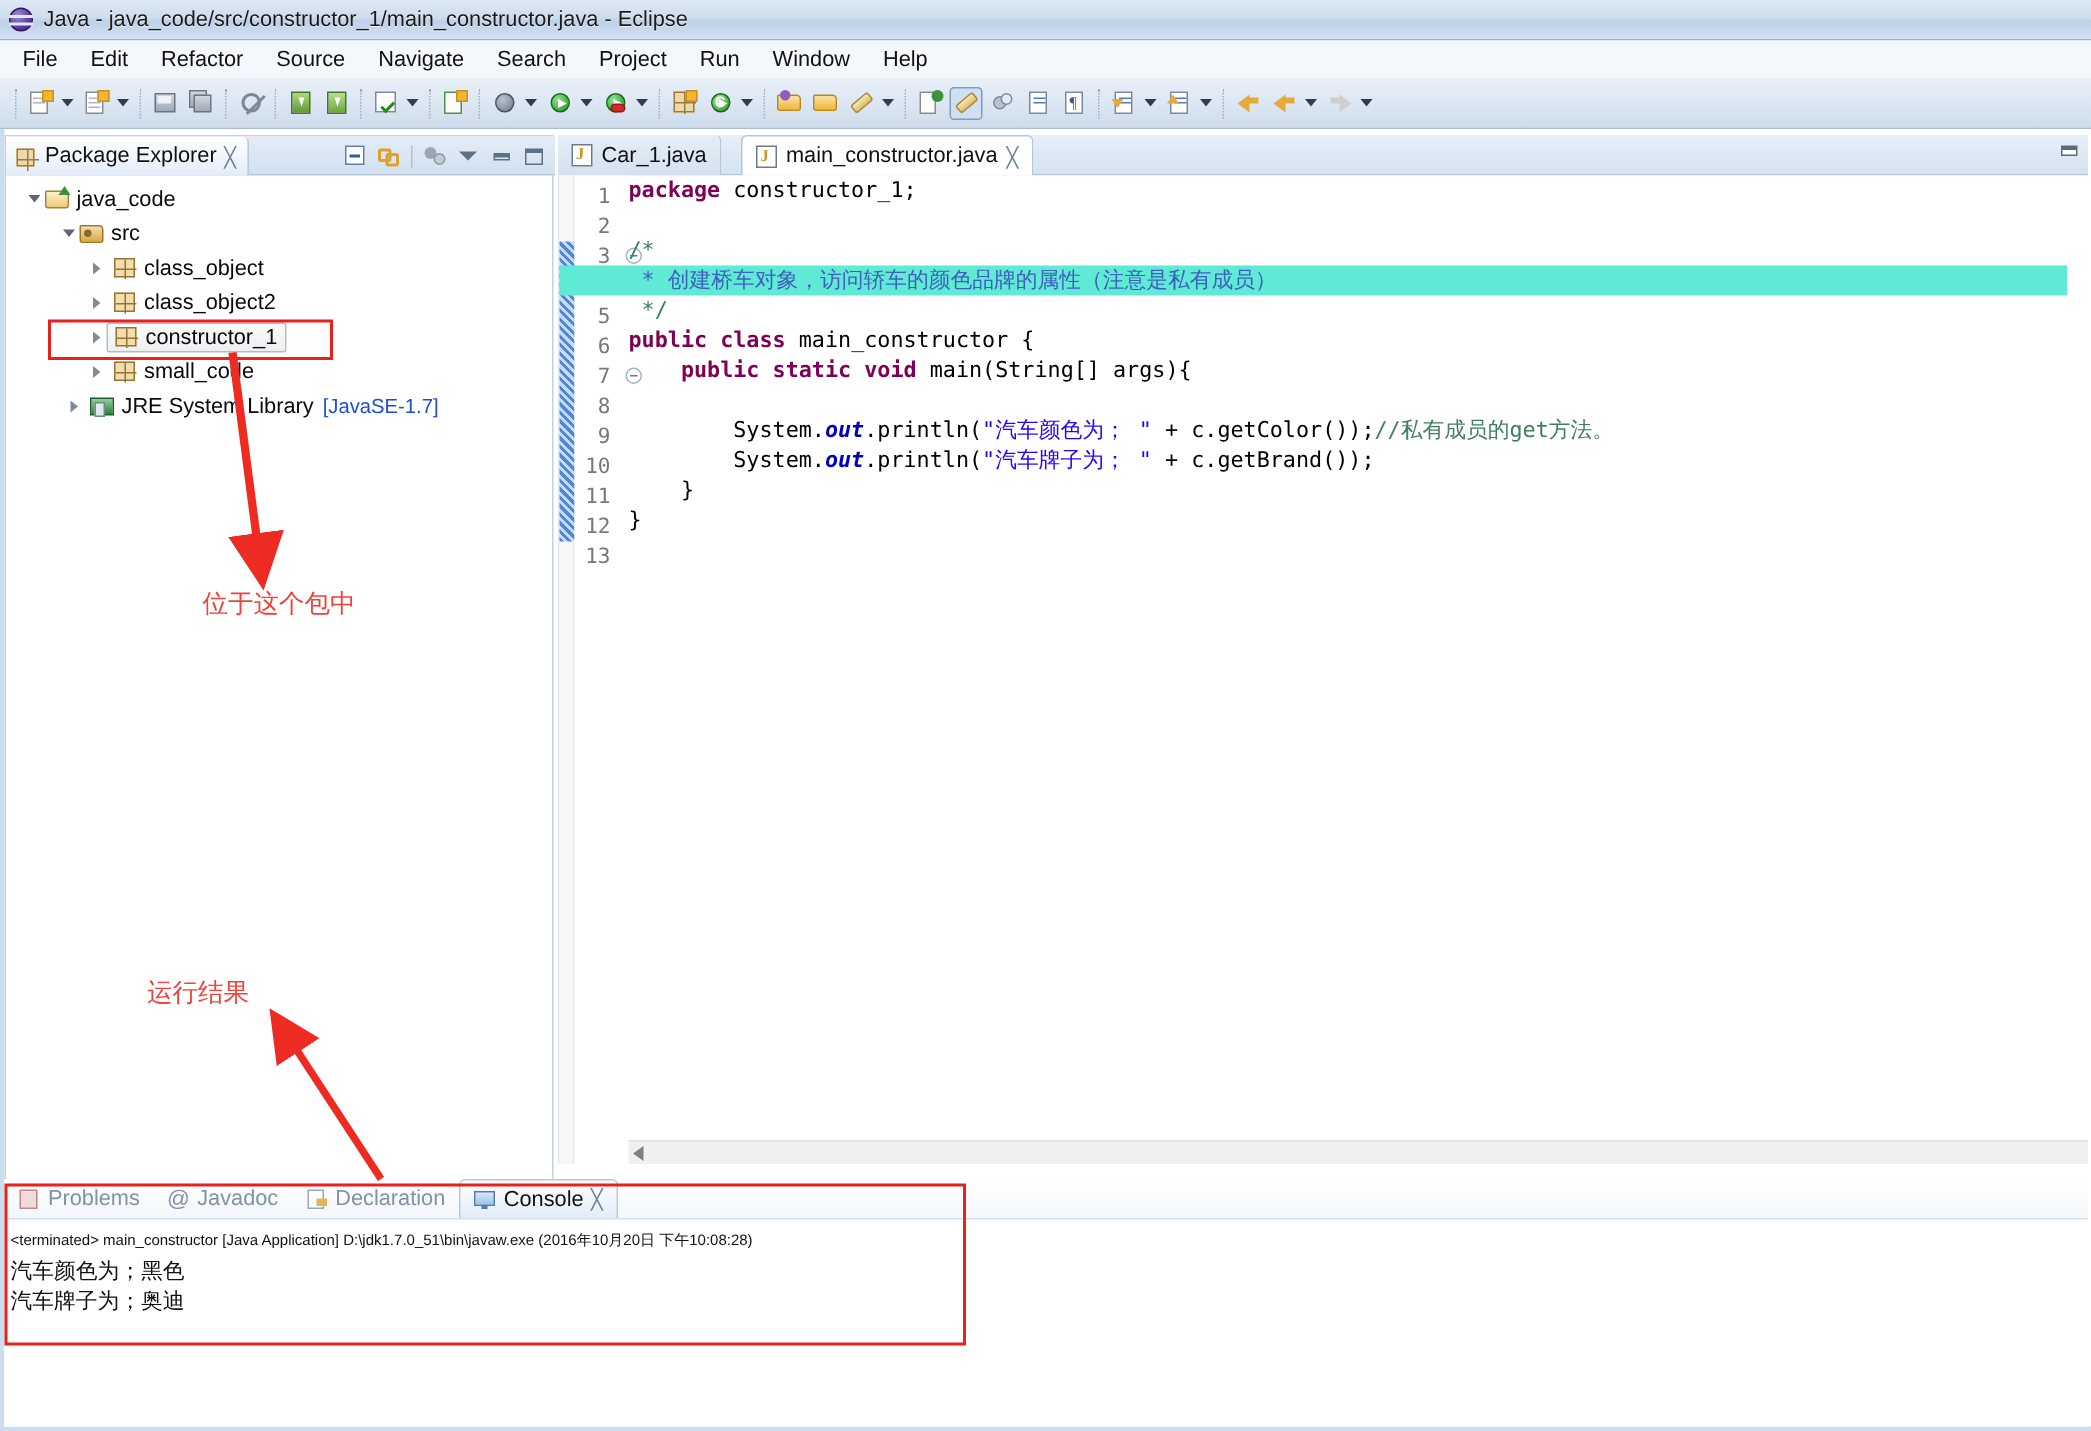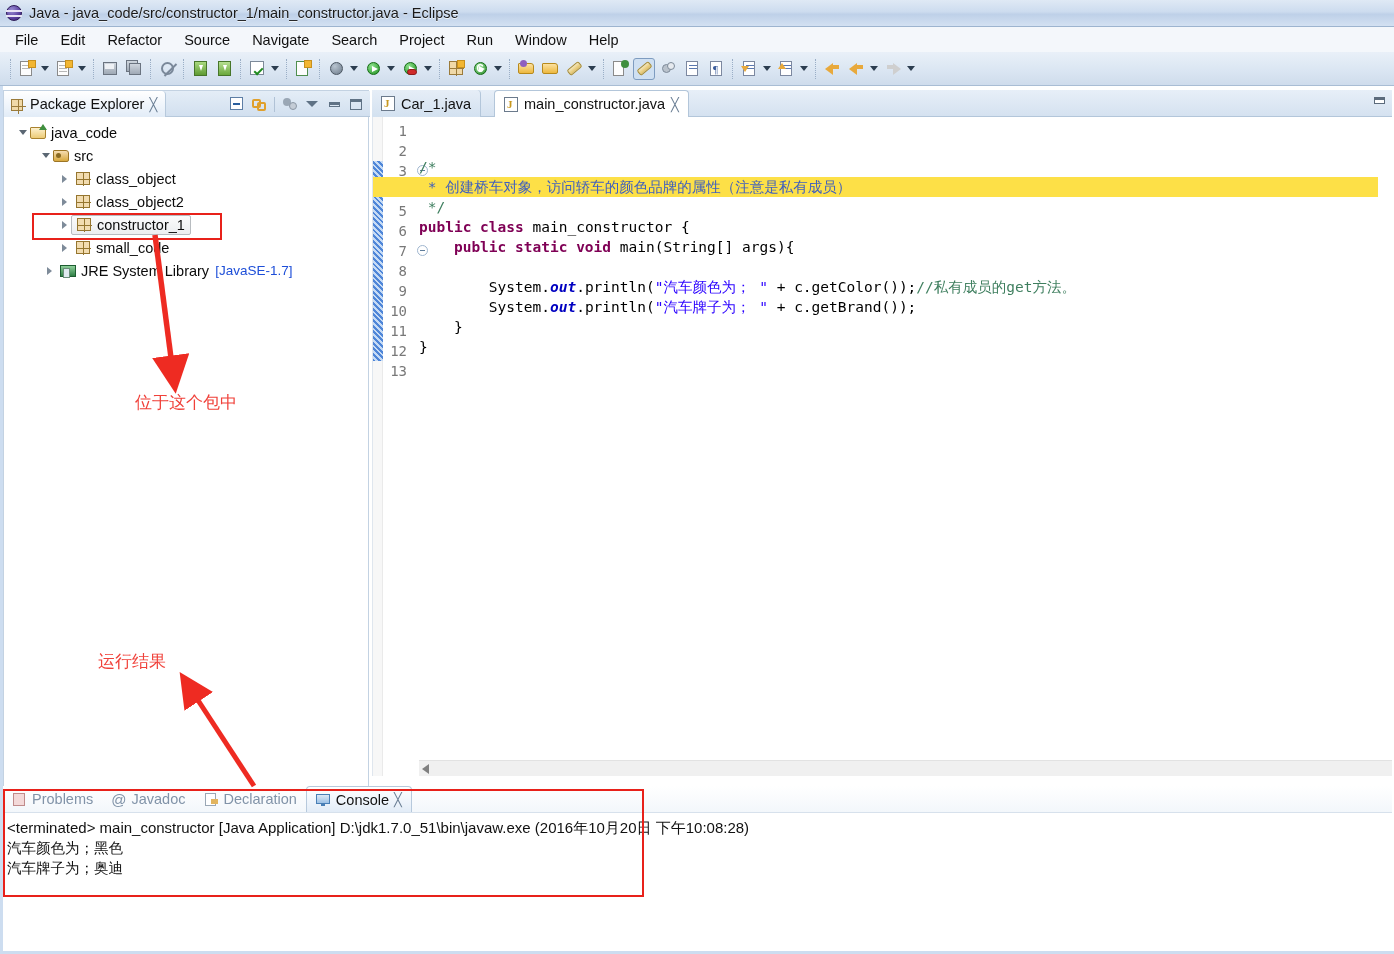--- a/index.html
+++ b/index.html
@@ -246,21 +246,21 @@
     position: absolute; right: 12px; width: 30px; text-align: right;
     font-family: "DejaVu Sans Mono", monospace; font-size: 14px; color: #787878;
     line-height: 20px;
   }
   .fold {
     position: absolute; left: 34px; width: 11px; height: 11px; border: 1px solid #9fb6cf;
     border-radius: 50%; background: #fff;
   }
   .fold:after { content:''; position:absolute; left:2px; top:4px; width:5px; height:1px; background:#5f7d9b; }
   .cl { position: absolute; left: 0; right: 0; line-height: 20px; }
-  .hl-line { background: #fde047; }
+  .hl-line { background: #5eead4; }
   .k { color: #7f0055; font-weight: bold; }          
   .s { color: #2a00ff; }                              
   .c { color: #3f7f5f; }                              
   .f { color: #3f5fbf; }                              
   .fld2 { color: #0000c0; font-style: italic; font-weight: bold; } 
   .pl { color: #000000; }
 
   .ed-hscroll {
     position: absolute; left: 46px; right: 0; bottom: 0; height: 16px;
     background: #f0f0f0; border-top: 1px solid #e2e2e2;
@@ -288,21 +288,21 @@
     color: #111;
     background: linear-gradient(to bottom,#ffffff 0%,#eef4fb 60%,#e2ecf7 100%);
     border: 1px solid #b7c9dc; border-bottom: none;
     border-top-left-radius: 4px; border-top-right-radius: 4px;
   }
   .bt-body {
     position: absolute; left: 0; top: 26px; right: 0; bottom: 0;
     background: #ffffff; border-top: 1px solid #d7e1ec;
     padding: 5px 0 0 4px;
   }
-  .conline { font-size: 15px; color: #111; line-height: 20px; white-space: pre; }
+  .conline { font-size: 10px; color: #111; line-height: 20px; white-space: pre; }
   .conline.out { font-family: "DejaVu Sans Mono", monospace; font-size: 14.5px; }
   .bt-leftstrip {
     position: absolute; left: 0; top: 26px; width: 5px; bottom: 0; background: #e8eef8;
   }
 
   
   .ann-rect {
     position: absolute; border: 2px solid #e8211a; pointer-events: none;
   }
   .ann-text {
@@ -721,20 +721,21 @@
         <div class="lnum" style="top:164px">9</div>
         <div class="lnum" style="top:184px">10</div>
         <div class="lnum" style="top:204px">11</div>
         <div class="lnum" style="top:224px">12</div>
         <div class="lnum" style="top:244px">13</div>
         <div class="fold" style="top:48px"></div>
         <div class="fold" style="top:128px"></div>
       </div>
 
       <div class="code">
+        <div class="cl" style="top:0px"><span class="k">package </span><span class="pl">constructor_1;</span></div>
         <div class="cl" style="top:20px"></div>
         <div class="cl" style="top:40px"><span class="c">/*</span></div>
         <div class="cl hl-line" style="top:60px;left:-46px;padding-left:46px"><span class="f"> * 创建桥车对象，访问轿车的颜色品牌的属性（注意是私有成员）</span></div>
         <div class="cl" style="top:80px"><span class="c"> */</span></div>
         <div class="cl" style="top:100px"><span class="k">public class </span><span class="pl">main_constructor {</span></div>
         <div class="cl" style="top:120px"><span class="pl">    </span><span class="k">public static void </span><span class="pl">main(String[] args){</span></div>
         <div class="cl" style="top:160px"><span class="pl">        System.</span><span class="fld2">out</span><span class="pl">.println(</span><span class="s">"汽车颜色为； "</span><span class="pl"> + c.getColor());</span><span class="c">//私有成员的get方法。</span></div>
         <div class="cl" style="top:180px"><span class="pl">        System.</span><span class="fld2">out</span><span class="pl">.println(</span><span class="s">"汽车牌子为； "</span><span class="pl"> + c.getBrand());</span></div>
         <div class="cl" style="top:200px"><span class="pl">    }</span></div>
         <div class="cl" style="top:220px"><span class="pl">}</span></div>

